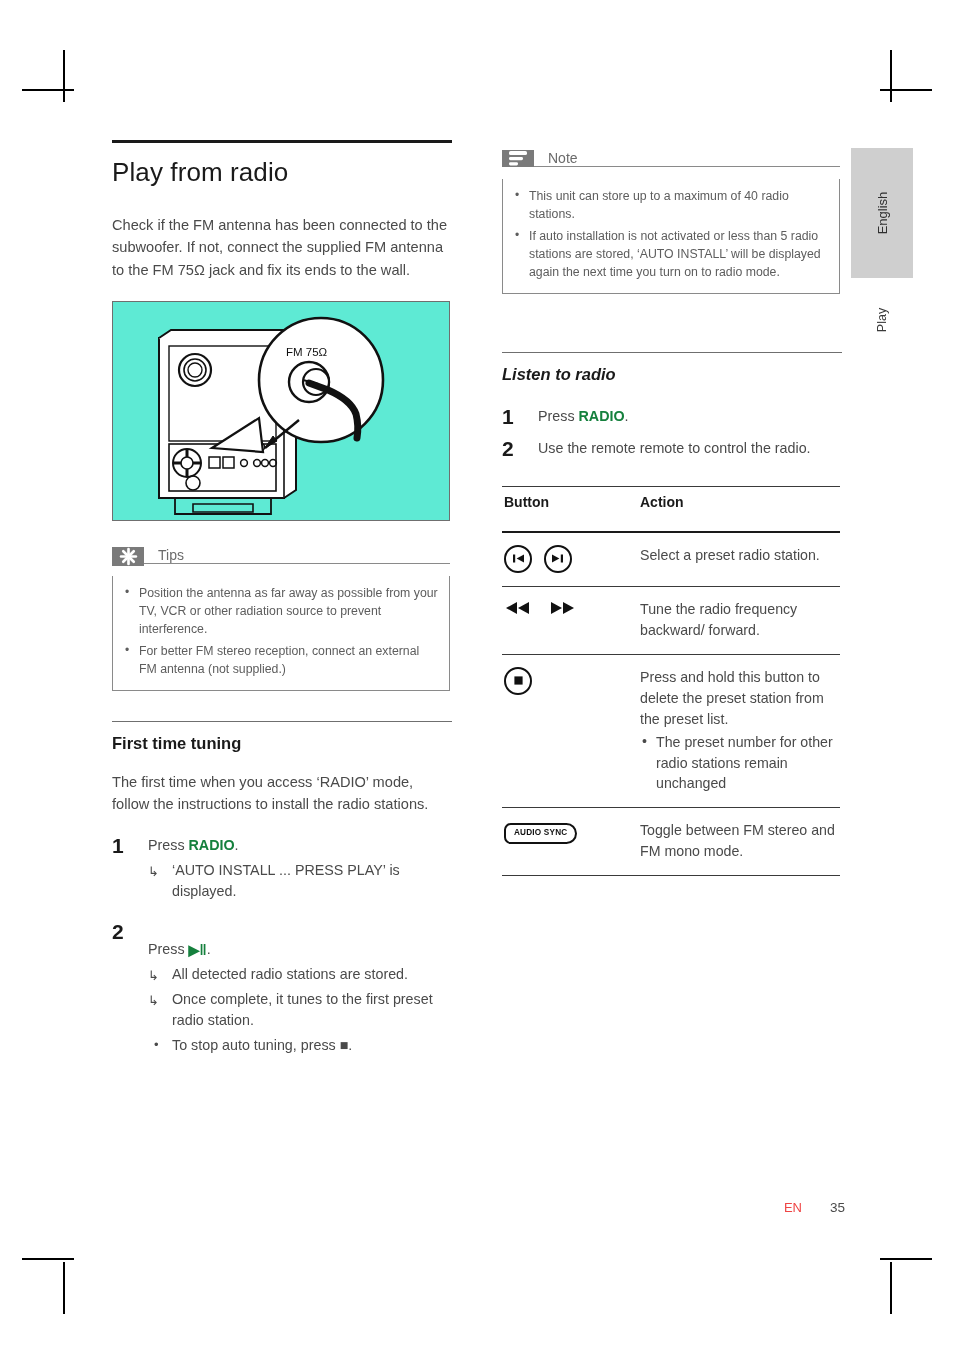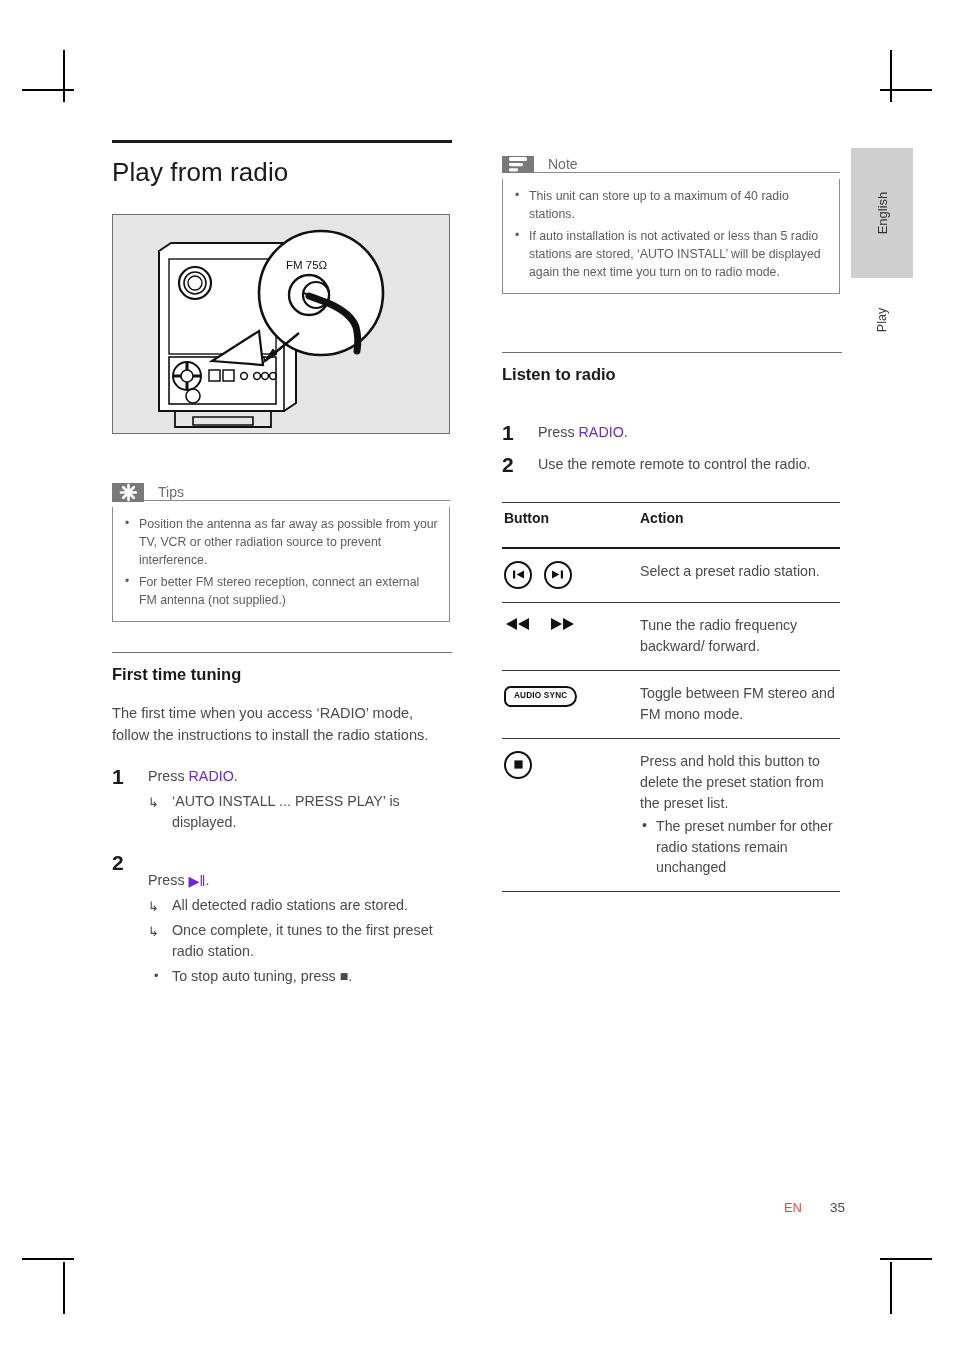--- a/index.html
+++ b/index.html
@@ -65,31 +65,31 @@
     line-height: 1.53;
     color: #4a4a4a;
     margin: 0 0 20px 0;
   }
 
   
   .figure {
     border: 1.2px solid #6f6f6f;
     width: 338px;
     height: 220px;
-    margin: 0 0 44px 0;
+    margin: 0 0 26px 0;
     position: relative;
-    background: #e5e5e5;
+    background: #5eead4;
     overflow: hidden;
   }
 
   
   .callout { margin: 0 0 24px 0; width: 338px; }
   .callout-head {
     display: flex;
-    align-items: center;
+    align-items: flex-start;
     height: 29px;
   }
   .callout-icon {
     width: 32px;
     background: #7a7a7a;
     display: flex;
     align-items: center;
     justify-content: center;
     flex: none;
   }
@@ -140,21 +140,21 @@
     font-weight: bold;
     color: #1a1a1a;
     line-height: 1.05;
   }
   .step-body { flex: 1; }
   .step-text {
     font-size: 14.3px;
     line-height: 1.5;
     color: #4a4a4a;
   }
-  .step-text b { color: #6d28d9; font-weight: normal; margin-top: 19px; }
+  .step-text b { color: #15803d; font-weight: bold; margin-top: 19px; }
   .sub-arrow {
     display: flex;
     font-size: 14.3px;
     line-height: 1.5;
     color: #4a4a4a;
     margin-top: 3px;
   }
   .sub-arrow .arrow-glyph {
     flex: none;
     width: 24px;
@@ -310,20 +310,21 @@
   <div class="cropmark cm-v" style="left:63px; top:1262px;"></div>
   <div class="cropmark cm-h" style="left:22px; top:1258px;"></div>
   <div class="cropmark cm-v" style="left:890px; top:1262px;"></div>
   <div class="cropmark cm-h" style="left:880px; top:1258px;"></div>
 
   <div class="col-left">
 
     <div class="rule-thick"></div>
     <h1 class="title">Play from radio</h1>
 
+    <p class="body">Check if the FM antenna has been connected to the subwoofer.  If not, connect the supplied FM antenna to the FM 75Ω jack and fix its ends to the wall.</p>
 
     <div class="figure">
       <svg width="336" height="218" viewBox="0 0 336 218">
         <g stroke="#111" fill="none" stroke-width="1.6">
 
           <rect x="46" y="36" width="125" height="160" fill="#fff" stroke="#111" stroke-width="2"></rect>
           <path d="M46 36 L58 28 L183 28 L183 188 L171 196" fill="#fff" stroke="#111" stroke-width="2"></path>
           <line x1="171" y1="36" x2="183" y2="28"></line>
           <line x1="171" y1="36" x2="171" y2="196"></line>
 
@@ -455,21 +456,21 @@
       </div>
       <div class="callout-body">
         <ul class="callout-list">
           <li>This unit can store up to a maximum of 40 radio stations.</li>
           <li>If auto installation is not activated or less than 5 radio stations are stored, ‘AUTO INSTALL’ will be displayed again the next time you turn on to radio mode.</li>
         </ul>
       </div>
     </div>
 
     <div class="rule-thin" style="margin-top:58px;"></div>
-    <h2 class="subhead" style="margin-bottom:38px;">Listen to radio</h2>
+    <h2 class="subhead" style="margin-bottom:22px;font-style:italic;">Listen to radio</h2>
 
     <div class="step">
       <div class="step-num">1</div>
       <div class="step-body">
         <div class="step-text">
           <span>Press </span><b>RADIO</b><span>.</span>
         </div>
       </div>
     </div>
 
@@ -528,40 +529,40 @@
                     <path d="M14 1 L14 13 L25 7 Z"></path>
                   </g>
                 </svg>
             </span>
           </td>
           <td class="c-act">Tune the radio frequency backward/ forward.</td>
         </tr>
 
         <tr>
           <td class="c-btn">
-            <span class="audiosync-btn">AUDIO SYNC</span>
-          </td>
-          <td class="c-act">Toggle between FM stereo and FM mono mode.</td>
-        </tr>
-
-        <tr>
-          <td class="c-btn">
             <span class="circ-btn">
               <svg width="11" height="11" viewBox="0 0 11 11">
                   <rect x="1.4" y="1.4" width="8.2" height="8.2" fill="#111"></rect>
                 </svg>
             </span>
           </td>
           <td class="c-act">
             <span>Press and hold this button to delete the preset station from the preset list.</span>
             <ul>
               <li>The preset number for other radio stations remain unchanged</li>
             </ul>
           </td>
         </tr>
+
+        <tr>
+          <td class="c-btn">
+            <span class="audiosync-btn">AUDIO SYNC</span>
+          </td>
+          <td class="c-act">Toggle between FM stereo and FM mono mode.</td>
+        </tr>
       </tbody>
     </table>
 
   </div>
 
   <div class="lang-tab">
     <span>English</span>
   </div>
   <div class="section-tab">
     <span>Play</span>

